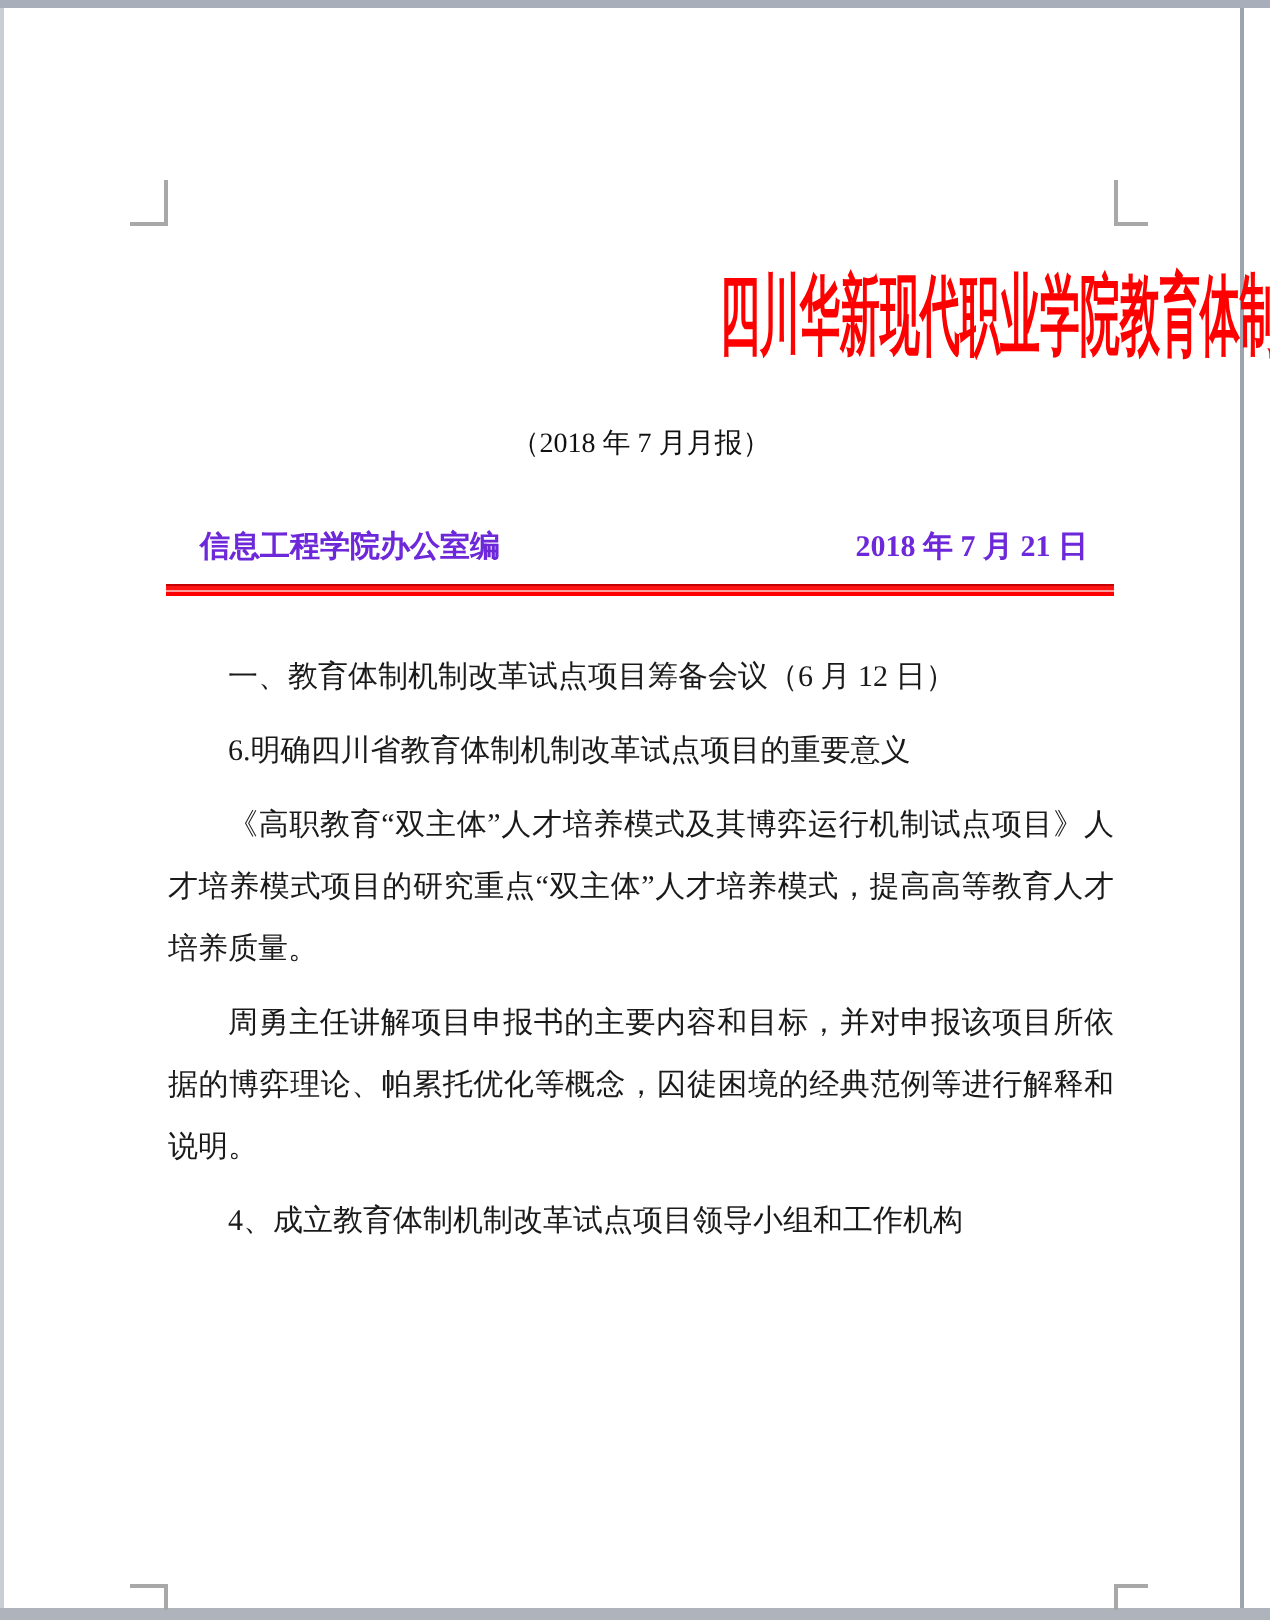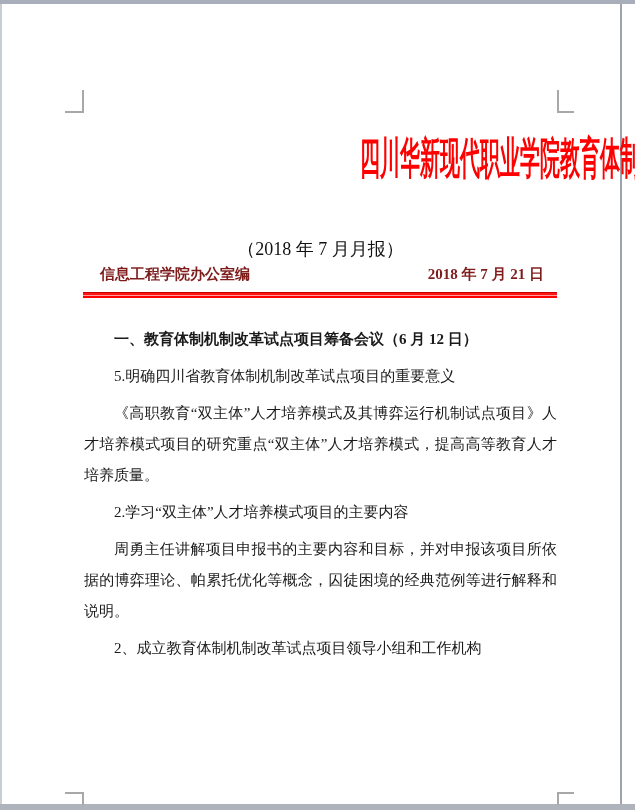--- a/index.html
+++ b/index.html
@@ -33,42 +33,42 @@
   .doc-title span {
     display: inline-block;
     font-size: 43px; line-height: 58px; font-weight: bold;
     color: #fe0000;
     transform: scale(0.465, 1.02);
     transform-origin: 50% 50%;
     letter-spacing: 0;
   }
   .doc-subtitle {
     position: absolute; left: 0; top: 212px; width: 473px;
-    text-align: center; font-size: 18px; line-height: 22px; color: #111; margin-top: 26px;
+    text-align: center; font-size: 14px; line-height: 22px; color: #111;
   }
   .editor-row {
     position: absolute; left: 0; top: 262px; width: 473px;
     padding: 0 13px 0 16px;
     display: flex; justify-content: space-between;
-    font-size: 15px; line-height: 24px; font-weight: bold; color: #7f1d1d; align-items: flex-end;
+    font-size: 15px; line-height: 24px; font-weight: bold; color: #6d28d9; align-items: flex-end;
   }
   .red-rule {
     position: absolute; left: -1px; top: 292px; width: 474px; height: 6px;
     background: linear-gradient(180deg,
       #c40000 0px,  #c40000 1px,
       #ff1414 1px,  #ff1414 3px,
       #ff9d9d 3px,  #ff9d9d 4px,
       #ff0000 4px,  #ff0000 6px);
   }
   .doc-body {
     position: absolute; left: 0; top: 324px; width: 473px;
     font-size: 15px; line-height: 31px; text-align: justify;
   }
   .doc-body p.para { text-indent: 2em; margin: 0 0 6px 0; font-weight: normal; }
-  .doc-body p.para.bold { font-weight: bold; }
+  .doc-body p.para.bold { font-weight: normal; }
 </style>
 </head>
 <body>
 
 <div class="chrome-top"></div>
 <div class="chrome-bottom"></div>
 <div class="page-edge-left"></div>
 <div class="page-edge-right"></div>
 
 <div class="mark mark-tl"></div>
@@ -87,20 +87,19 @@
   <div class="editor-row">
     <span>信息工程学院办公室编</span>
     <span>2018 年 7 月 21 日</span>
   </div>
 
   <div class="red-rule"></div>
 
   <div class="doc-body">
 
   <p class="para bold">一、教育体制机制改革试点项目筹备会议（6 月 12 日）</p>
-      <p class="para">5.明确四川省教育体制机制改革试点项目的重要意义</p>
+      <p class="para">6.明确四川省教育体制机制改革试点项目的重要意义</p>
       <p class="para">《高职教育“双主体”人才培养模式及其博弈运行机制试点项目》人才培养模式项目的研究重点“双主体”人才培养模式，提高高等教育人才培养质量。</p>
-      <p class="para">2.学习“双主体”人才培养模式项目的主要内容</p>
       <p class="para">周勇主任讲解项目申报书的主要内容和目标，并对申报该项目所依据的博弈理论、帕累托优化等概念，囚徒困境的经典范例等进行解释和说明。</p>
-      <p class="para">2、成立教育体制机制改革试点项目领导小组和工作机构</p>
+      <p class="para">4、成立教育体制机制改革试点项目领导小组和工作机构</p>
     </div>
 
 </div>
 
 </body></html>

